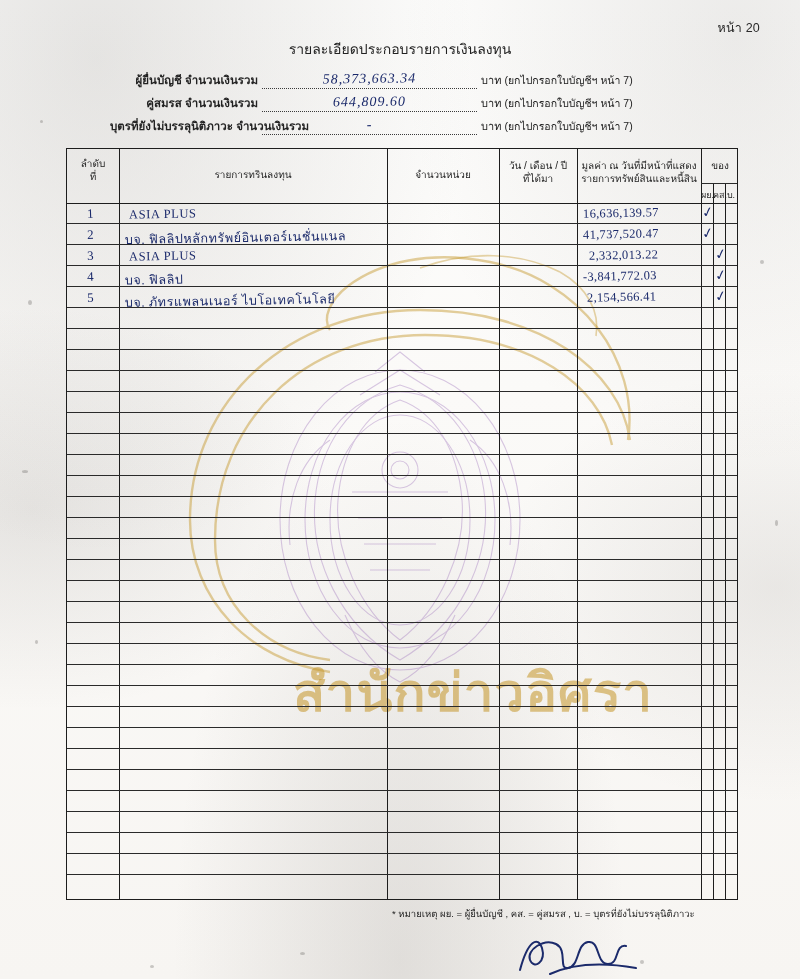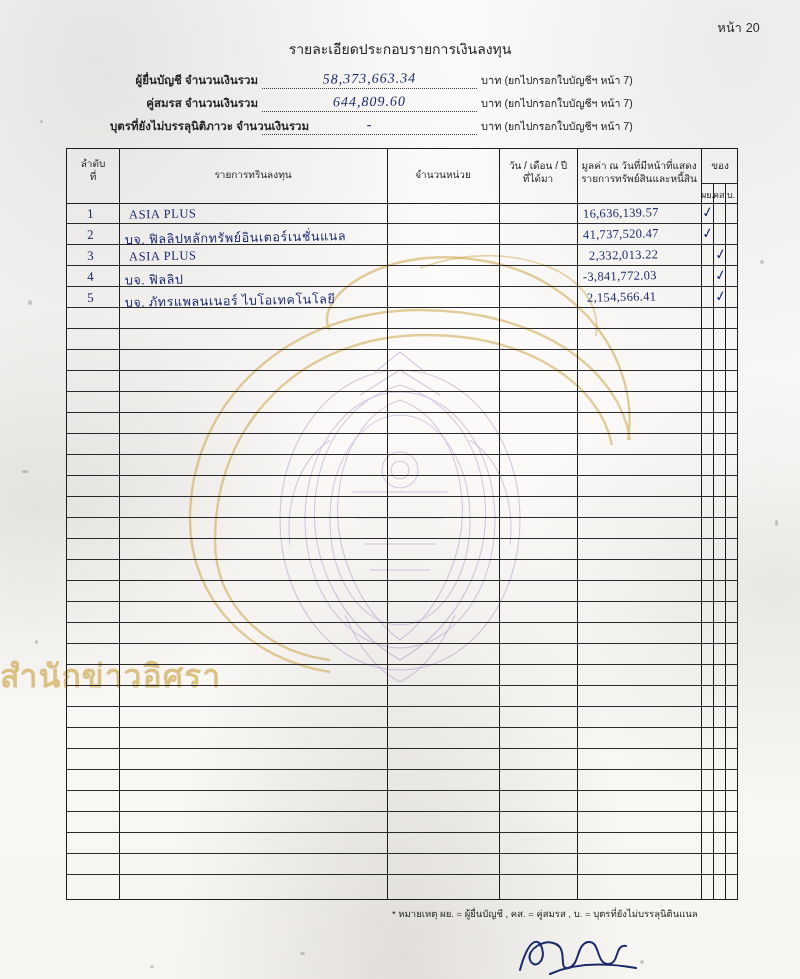--- a/index.html
+++ b/index.html
@@ -194,24 +194,24 @@
     position: absolute;
     left: 0; top: 0;
     width: 800px; height: 979px;
     pointer-events: none;
   }
   .wm-text1 {
     position: absolute;
     left: 0;
     top: 650px;
     width: 653px;
-    text-align: left;
+    text-align: right;
     font-family: "Liberation Sans", sans-serif;
     font-weight: bold;
-    font-size: 32px;
+    font-size: 53px;
     color: rgba(196,150,40,0.55);
     letter-spacing: 1px;
   }
   .wm-text2 {
     position: absolute;
     left: 0;
     top: 712px;
     width: 800px;
     text-align: center;
     font-family: "Liberation Sans", sans-serif;
@@ -382,21 +382,21 @@
       <div class="cell-text hw-name" style="left:58px;  top:121px;">บจ. ฟิลลิป</div>
       <div class="cell-text hw-val" style="left:516px; top:120px;">-3,841,772.03</div>
       <div class="cell-text hw-check" style="left:648px; top:118px;">✓</div>
 
       <div class="cell-text hw-no" style="left:20px;  top:141px;">5</div>
       <div class="cell-text hw-name" style="left:58px;  top:142px;">บจ. ภัทรแพลนเนอร์ ไบโอเทคโนโลยี</div>
       <div class="cell-text hw-val" style="left:520px; top:141px;">2,154,566.41</div>
       <div class="cell-text hw-check" style="left:648px; top:139px;">✓</div>
     </div>
 
-    <div class="footnote">* หมายเหตุ ผย. = ผู้ยื่นบัญชี , คส. = คู่สมรส , บ. = บุตรที่ยังไม่บรรลุนิตินแนล</div>
+    <div class="footnote">* หมายเหตุ ผย. = ผู้ยื่นบัญชี , คส. = คู่สมรส , บ. = บุตรที่ยังไม่บรรลุนิติภาวะ</div>
 
     <div class="signature">
       <svg width="150" height="48" viewBox="0 0 150 48" xmlns="http://www.w3.org/2000/svg">
         <g fill="none" stroke="#1b2a6b" stroke-width="2" stroke-linecap="round">
           <path d="M10 40 C18 10 28 6 32 18 C36 32 24 40 20 30 C16 20 34 8 46 14 C58 20 48 40 58 38 C70 36 66 14 78 12 C90 10 86 34 98 34 C110 34 104 14 116 16"></path>
           <path d="M40 44 C62 34 92 32 126 38"></path>
         </g>
       </svg>
     </div>
 

